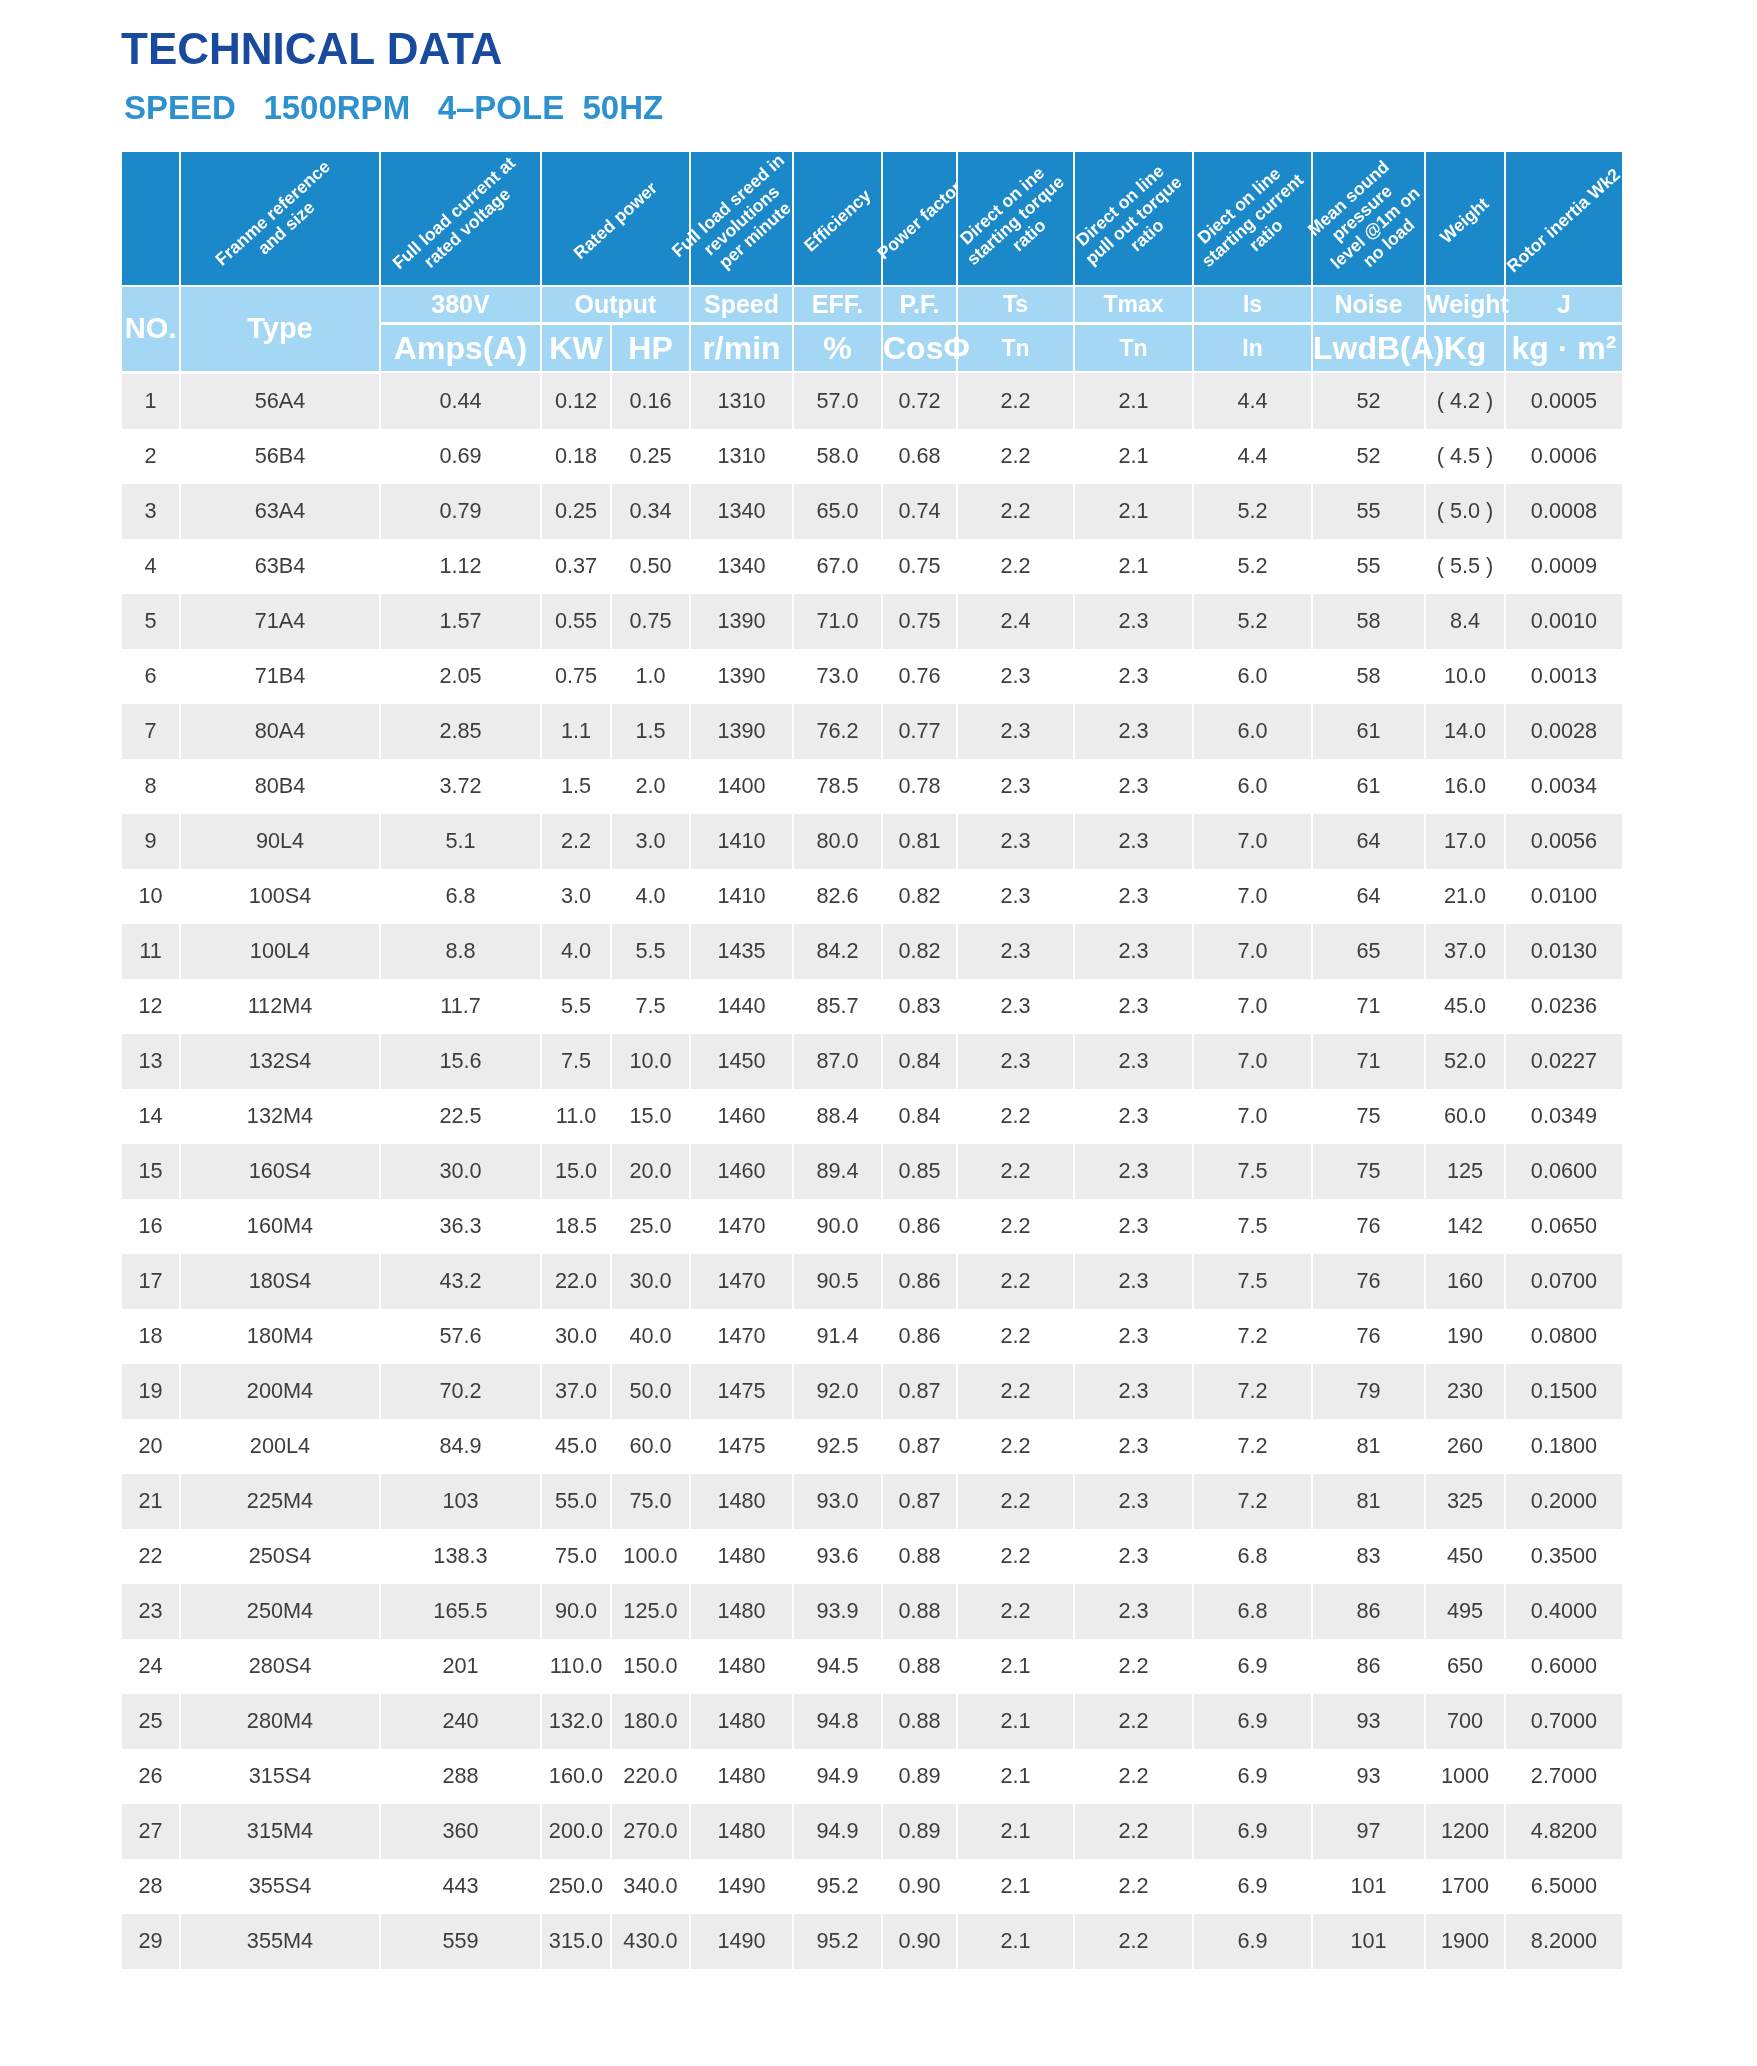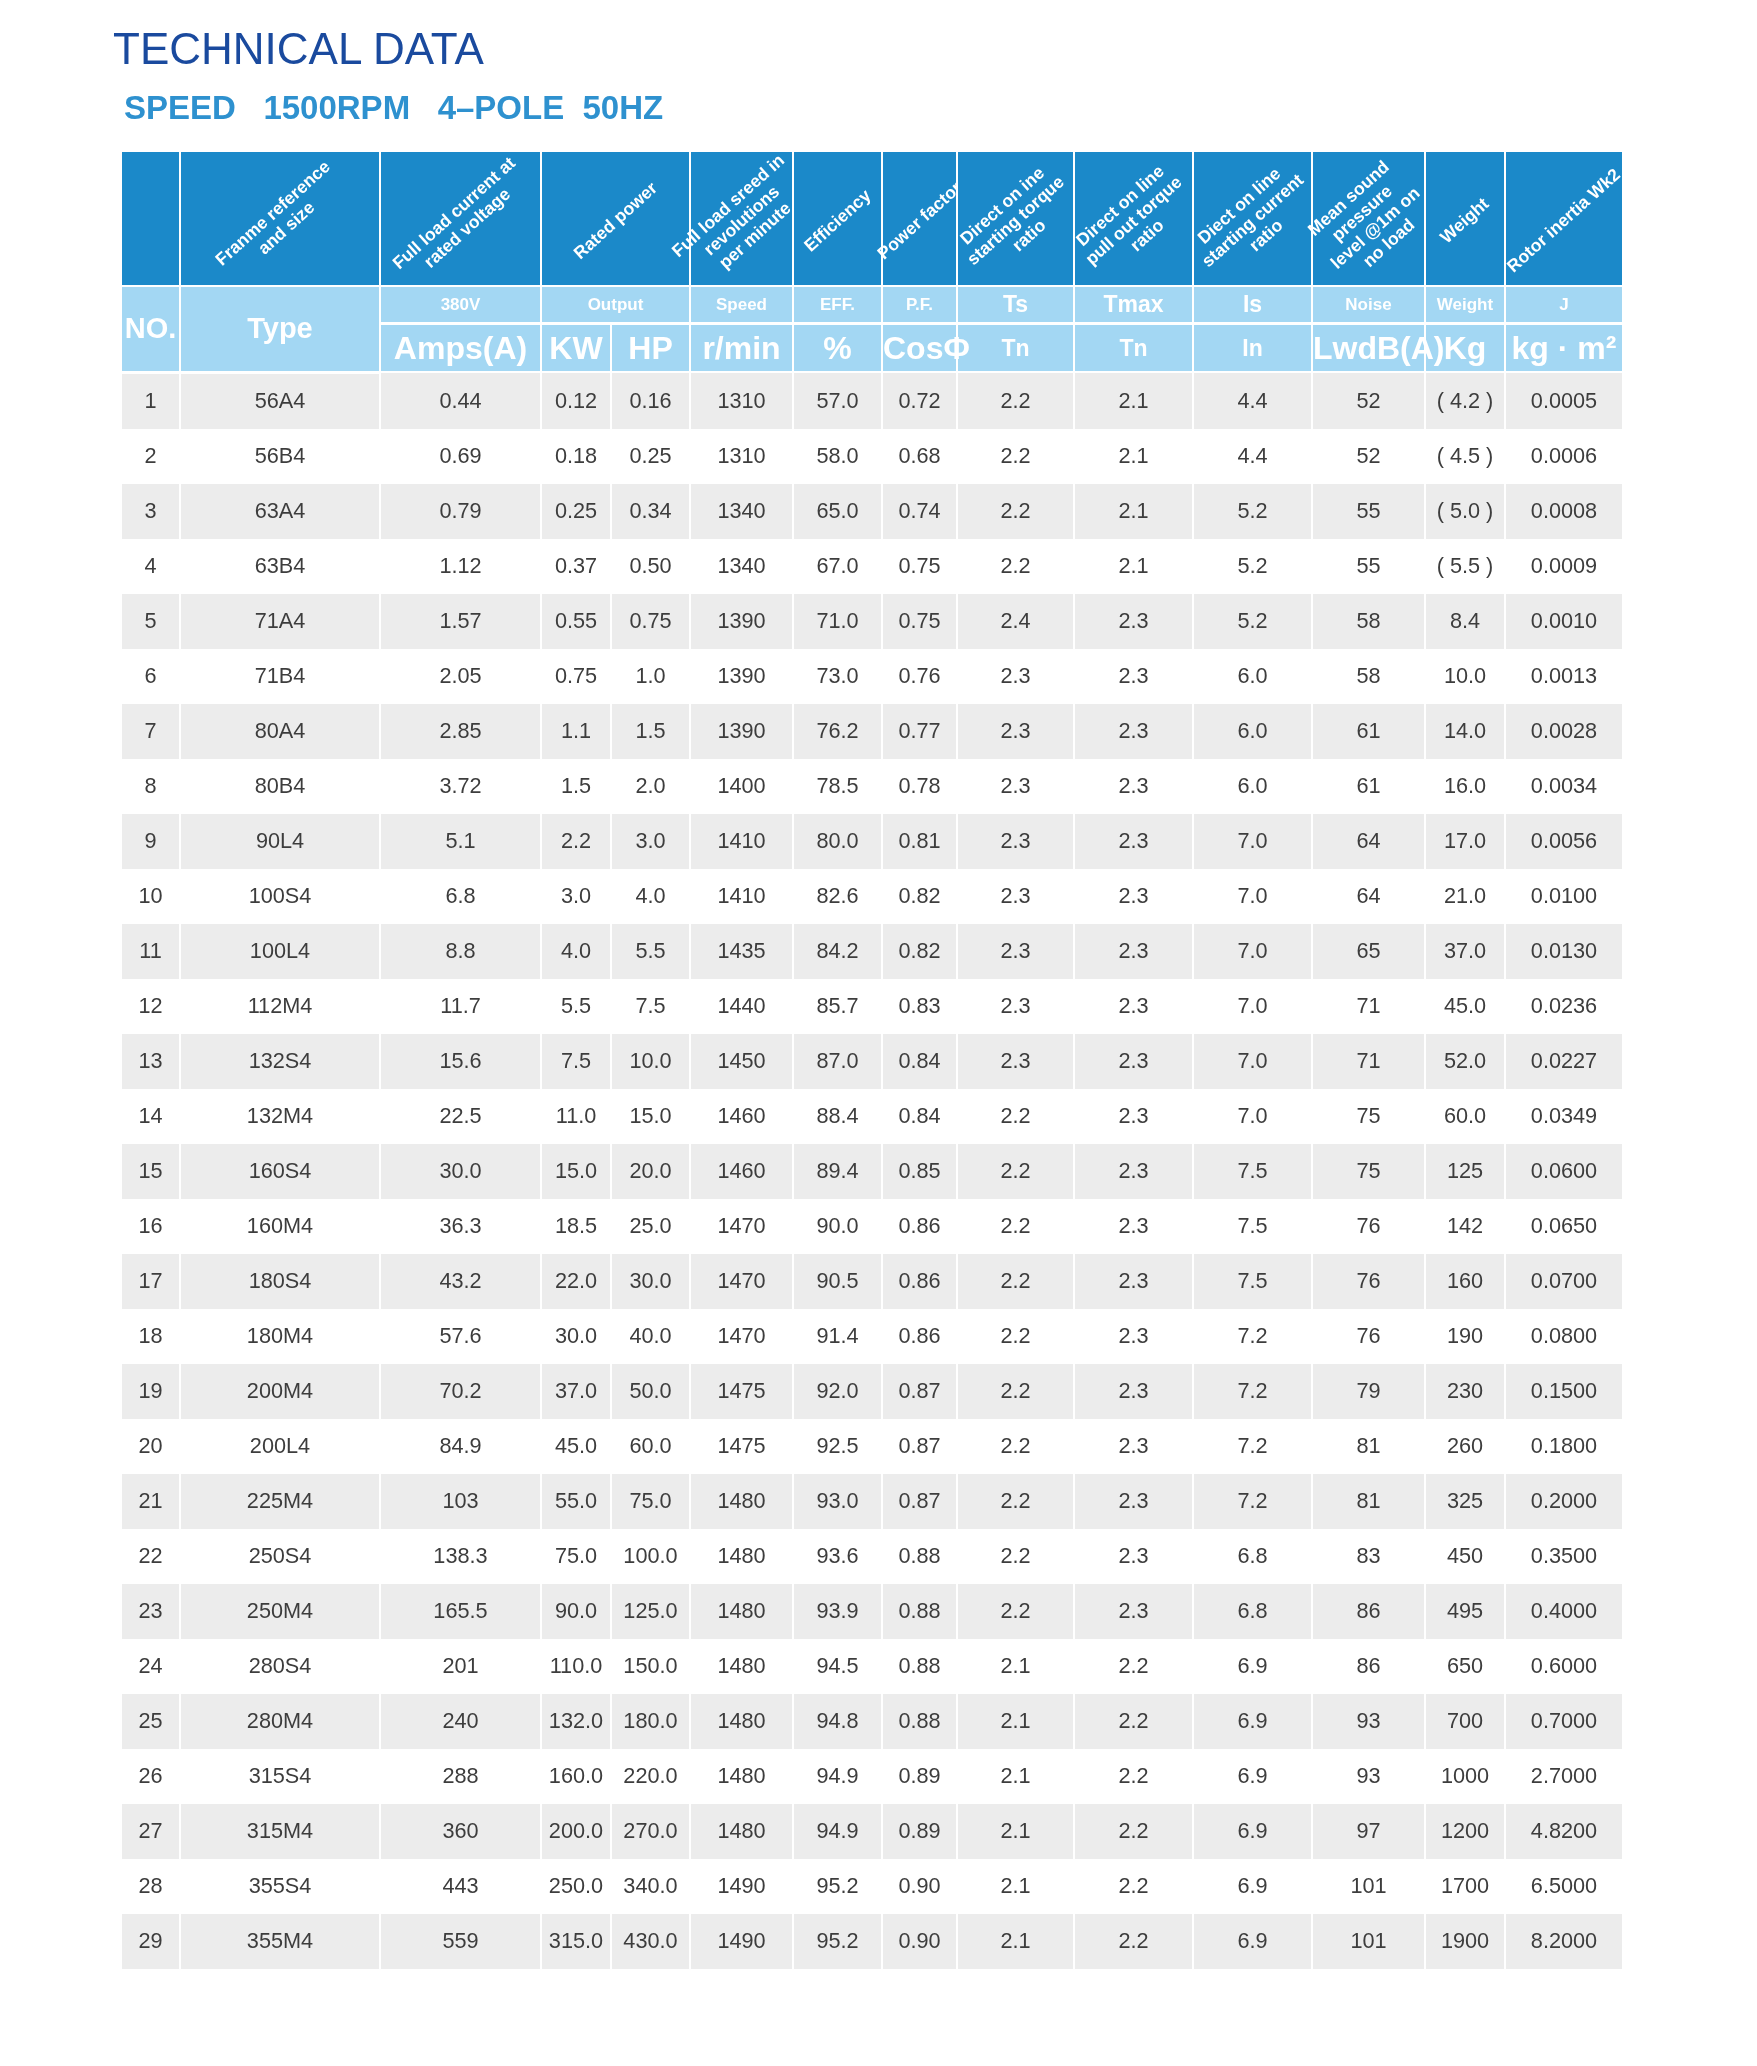--- a/index.html
+++ b/index.html
@@ -1,34 +1,34 @@
 <!DOCTYPE html>
 <html style="font-size:11.2px"><head>
 <meta charset="utf-8">
 <style>
   html,body{margin:0;padding:0;background:#fff;}
   .page{position:relative;width:1757px;height:2066px;background:#ffffff;
         font-family:"Liberation Sans",sans-serif;overflow:hidden;}
-  .page-title{position:absolute;left:113px;top:24px;margin:0;
-      font-size:44px;font-weight:normal;letter-spacing:0;color:#1a4a9e;}
+  .page-title{position:absolute;left:121px;top:24px;margin:0;
+      font-size:44px;font-weight:bold;letter-spacing:0;color:#1a4a9e;}
   .page-subtitle{position:absolute;left:124px;top:89px;margin:0;
       font-size:33px;font-weight:bold;color:#2e91cf;white-space:pre;}
   table.spec{position:absolute;left:122px;top:152px;width:1500px;
       border-collapse:collapse;table-layout:fixed;}
   .spec th,.spec td{padding:0;border-right:2.1px solid #fff;}
   .spec th:last-child,.spec td:last-child{border-right:none;}
   
   tr.band th{background:#1b89c9;height:133px;border-bottom:2.8px solid #fff;
       position:relative;overflow:visible;}
   .rot{position:absolute;left:50%;top:52%;transform:translate(-50%,-50%) rotate(-42deg);
       color:#fff;font-weight:bold;font-size:17.5px;line-height:1.14;text-align:center;}
   .rot span{display:block;white-space:nowrap;}
   
   tr.sub1 th,tr.sub2 th{background:#a3d7f3;color:#fff;font-weight:bold;}
-  tr.sub1 th{height:35px;font-size:17px;border-bottom:3.5px solid #fff;}
+  tr.sub1 th{height:35px;font-size:25px;border-bottom:3.5px solid #fff;}
   tr.sub2 th{height:46px;font-size:32px;border-bottom:2.8px solid #fff;}
   .spec th.big{font-size:29px;margin-left:6px;}
   .spec th.small{font-size:23px;}
   
   .spec td{height:55px;text-align:center;vertical-align:middle;
       font-size:21.7px;color:#3d3d3d;background:#fff;}
   .spec tbody tr:nth-child(odd) td{background:#ececec;}
 </style>
 </head>
 <body>

